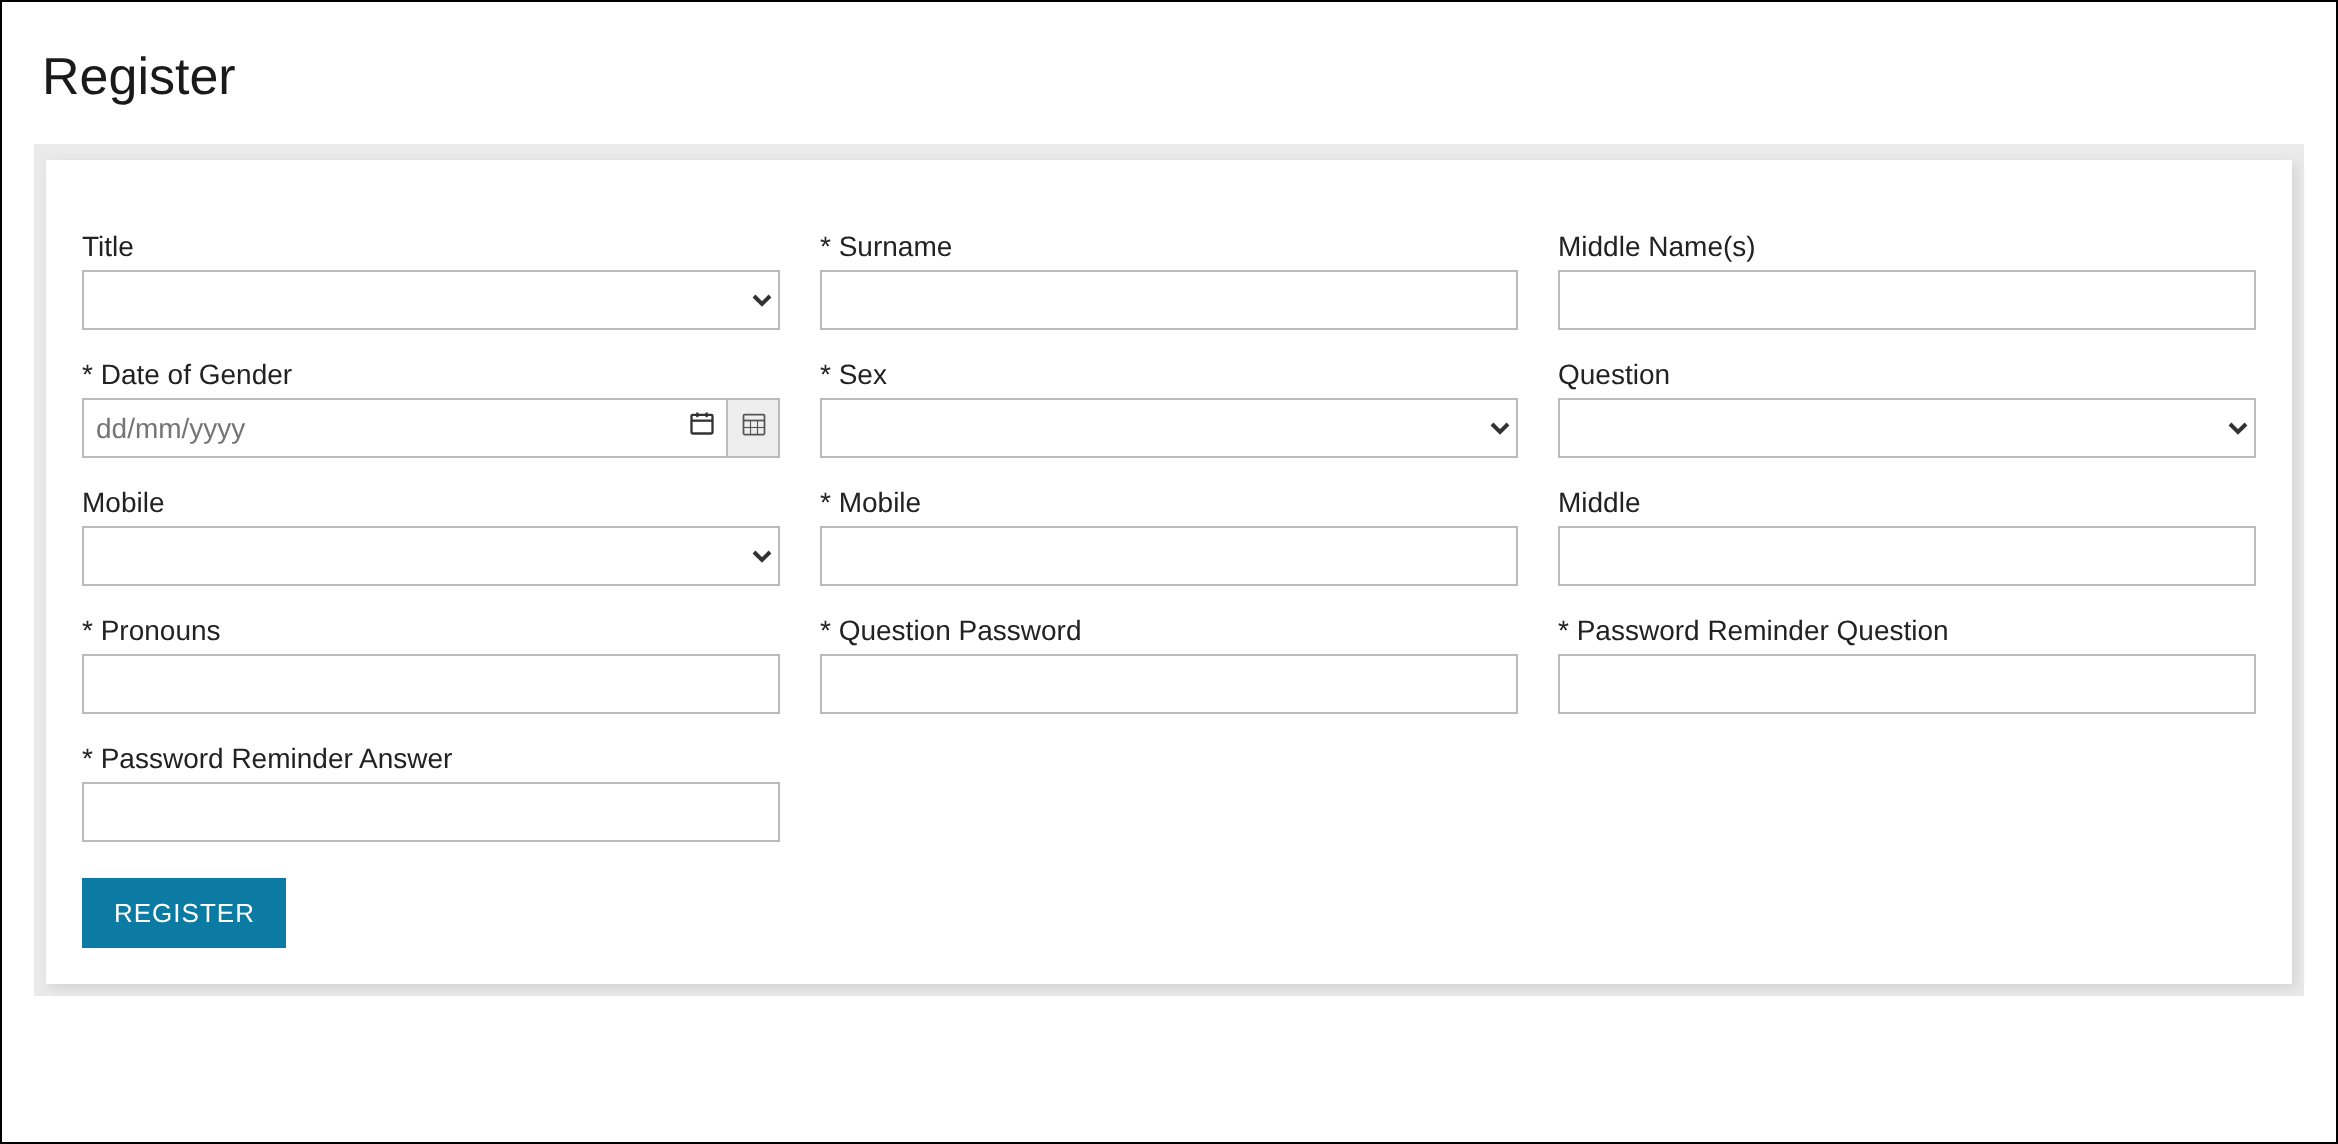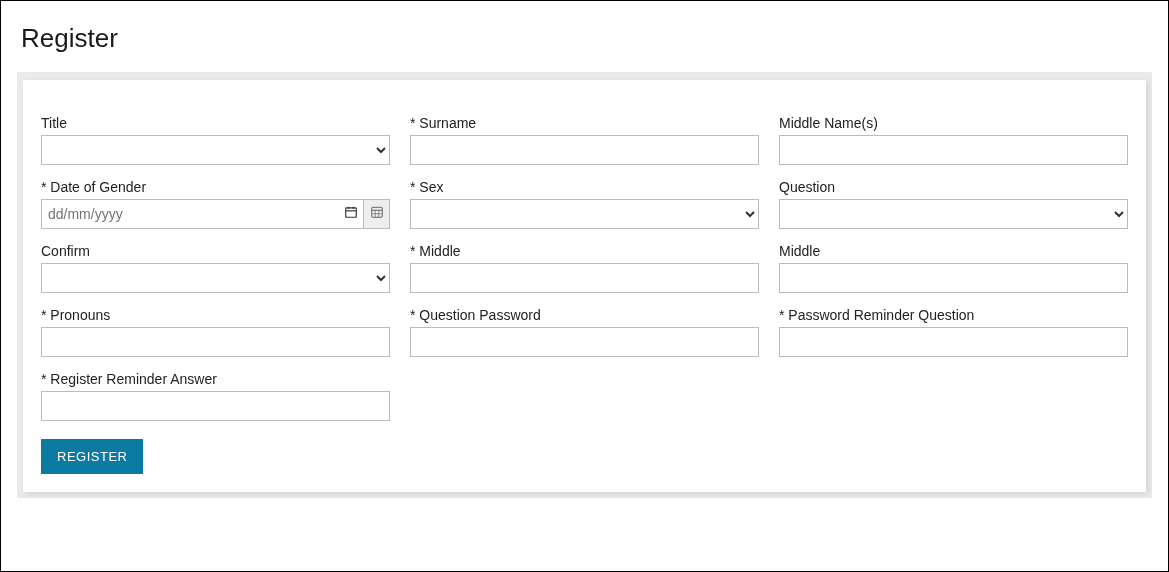--- a/index.html
+++ b/index.html
@@ -171,26 +171,26 @@
         <div class="field">
           <label>* Sex</label>
           <select></select>
         </div>
 
         <div class="field">
           <label>Question</label>
           <select></select>
         </div>
         <div class="field">
-          <label>Confirm</label>
-          <select></select>
-        </div>
-
-        <div class="field">
-          <label>* Middle</label>
+          <label>Mobile</label>
+          <select></select>
+        </div>
+
+        <div class="field">
+          <label>* Mobile</label>
           <input type="text" style="">
         </div>
         <div class="field">
           <label>Middle</label>
           <input type="text" style="">
         </div>
 
         <div class="field">
           <label>* Pronouns</label>
           <input type="password" style="">
@@ -198,21 +198,21 @@
         <div class="field">
           <label>* Question Password</label>
           <input type="password" style="">
         </div>
 
         <div class="field">
           <label>* Password Reminder Question</label>
           <input type="text" style="">
         </div>
         <div class="field">
-          <label>* Register Reminder Answer</label>
+          <label>* Password Reminder Answer</label>
           <input type="text" style="">
         </div>
 
       </div>
 
       <button class="btn-register">REGISTER</button>
 
     </div>
   </div>
 </div>

